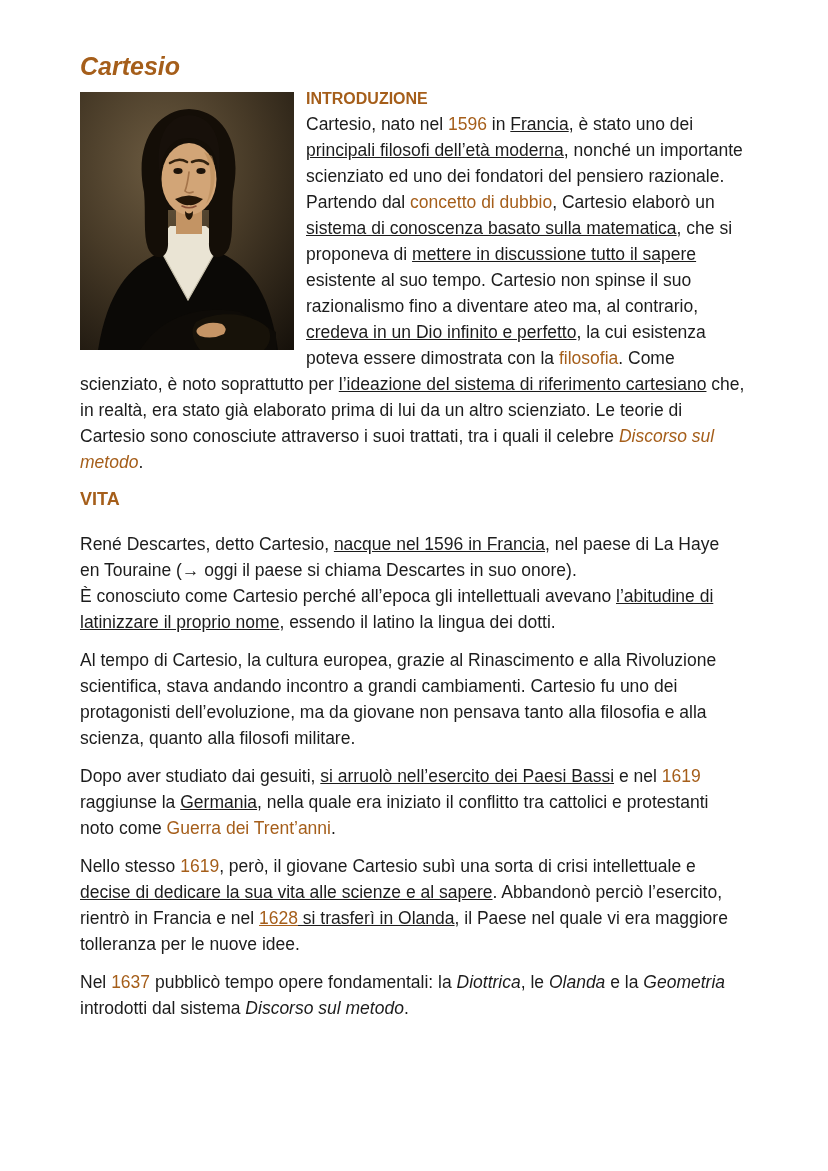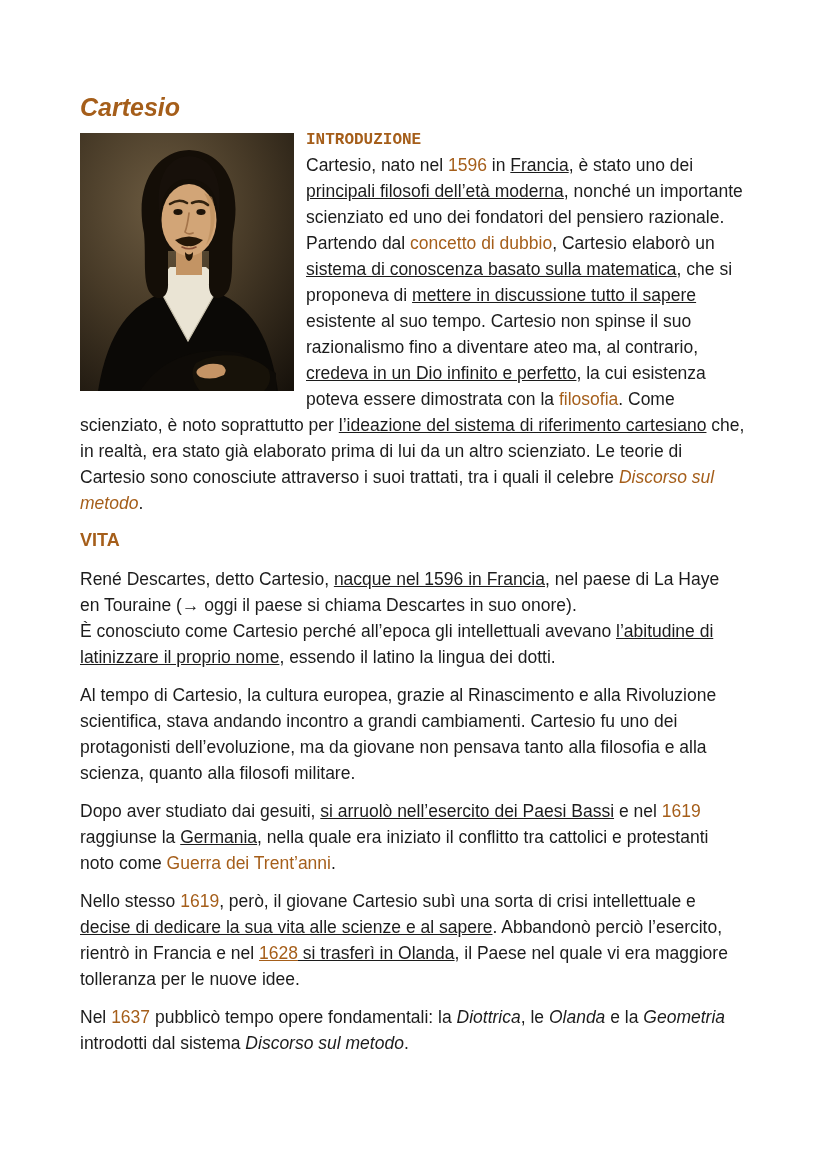--- a/index.html
+++ b/index.html
@@ -7,21 +7,21 @@
     --text:#1c1c1c;
     --background:#ffffff;
   }
   *{box-sizing:border-box}
   html,body{margin:0;padding:0;background:var(--background)}
   .page{
     width:828px;
     min-height:1171px;
     margin:0 auto;
     background:#ffffff;
-    padding:92px 78px 60px 80px;
+    padding:51px 78px 60px 80px;
     font-family:"Liberation Sans","DejaVu Sans",sans-serif;
     font-size:17.5px;
     line-height:26px;
     color:var(--text);
     border-radius:24px;
   }
   .doc-title{
     font-size:25px;
     line-height:30px;
     font-style:italic;
@@ -38,27 +38,26 @@
   }
   .portrait svg{display:block;width:100%;height:100%}
   .sec-heading{
     font-weight:700;
     color:var(--accent);
   }
   .h-introduzione{
     font-size:16px;
     line-height:24px;
     margin:0;
-    font-family:Liberation Mono, monospace;
   }
   .h-vita{
     font-size:18px;
     line-height:28px;
     clear:both;
-    margin:10px 0 12px 0;
+    margin:10px 0 18px 0;
   }
   .body-text{margin:0 16px 12px 0}
   .intro-text{margin:0}
   .rs-b{font-weight:400}
   .rs-i{font-style:italic}
   .rs-u{text-decoration:underline}
   .rs-c{color:var(--accent)}
 </style>
 </head>
 <body>

